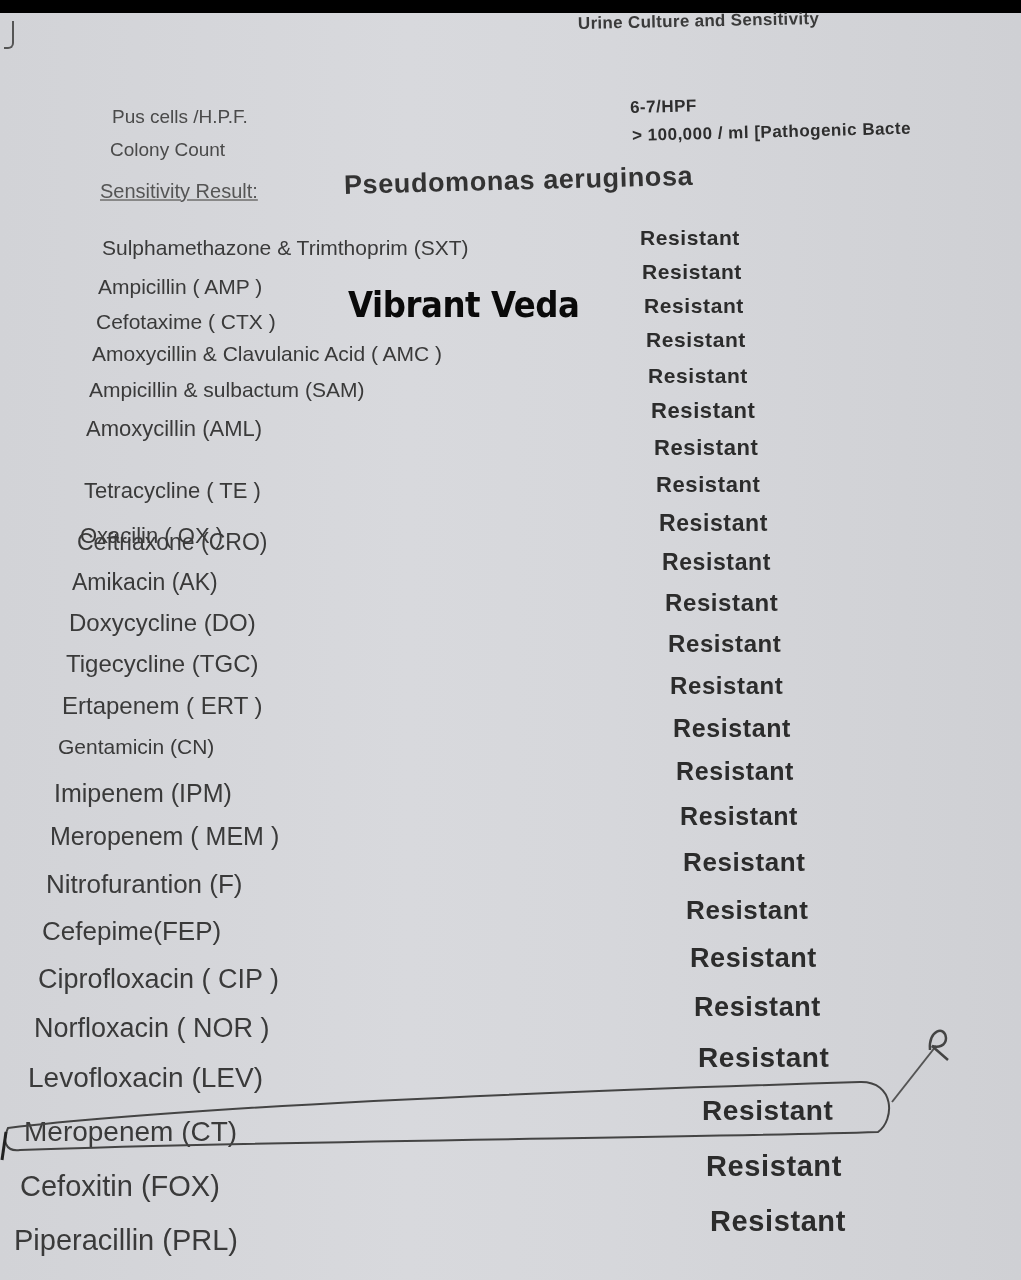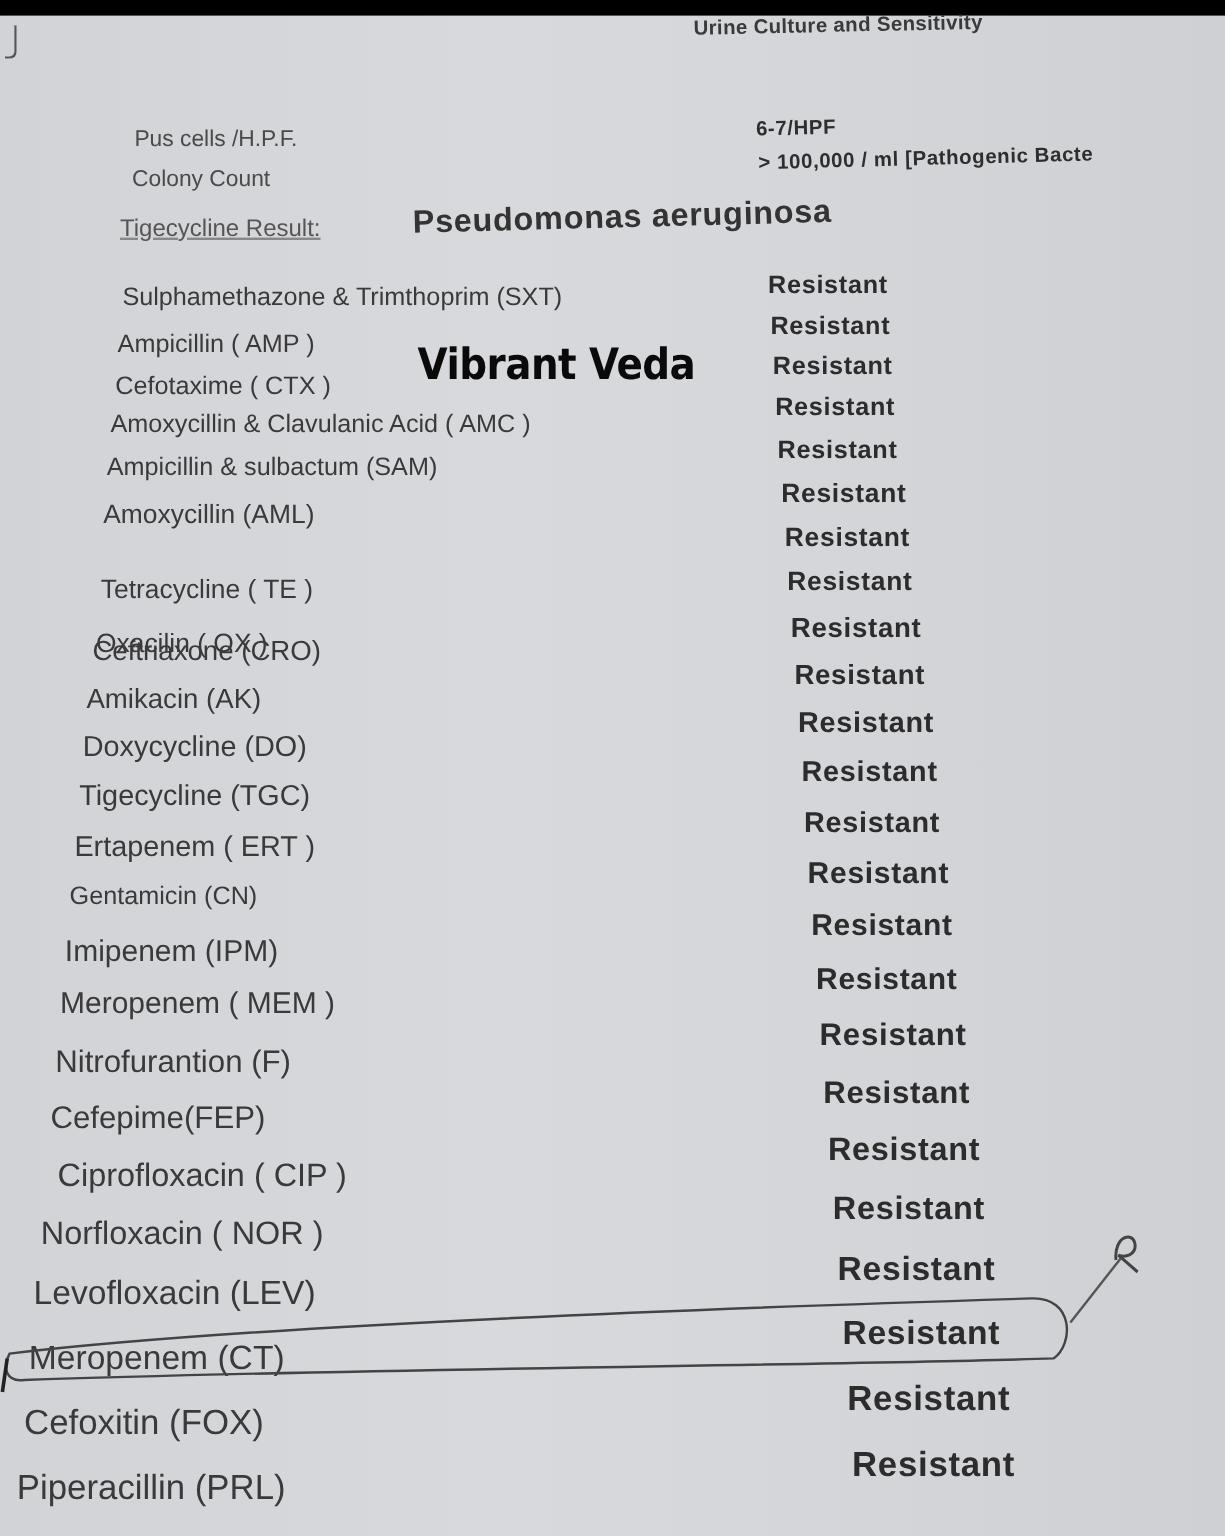--- a/index.html
+++ b/index.html
@@ -46,21 +46,21 @@
   <div class="margin-mark"></div>
 </div>
 
 <div class="doc-title">Urine Culture and Sensitivity</div>
 
 <div class="kv-label" style="left:112px;top:106px;">Pus cells  /H.P.F.</div>
 <div class="kv-value" style="left:630px;top:98px;">6-7/HPF</div>
 <div class="kv-label" style="left:110px;top:139px;text-align:right;">Colony Count</div>
 <div class="kv-value" style="left:632px;top:126px;">&gt; 100,000 / ml [Pathogenic Bacte</div>
 
-<div class="sens-label">Tigecycline Result:</div>
+<div class="sens-label">Sensitivity Result:</div>
 <div class="organism">Pseudomonas aeruginosa</div>
 
 <div>
   <div class="row">
     <span class="drug" style="left:102px;top:236px;font-size:21px;">Sulphamethazone &amp; Trimthoprim (SXT)</span>
     <span class="result" style="left:640px;top:226px;font-size:21px;">Resistant</span>
   </div>
   <div class="row">
     <span class="drug" style="left:98px;top:275px;font-size:21px;">Ampicillin ( AMP )</span>
     <span class="result" style="left:642px;top:260px;font-size:21px;">Resistant</span>
@@ -123,21 +123,21 @@
   </div>
   <div class="row">
     <span class="drug" style="left:46px;top:869px;font-size:26px;">Nitrofurantion (F)</span>
     <span class="result" style="left:683px;top:847px;font-size:26px;">Resistant</span>
   </div>
   <div class="row">
     <span class="drug" style="left:42px;top:916px;font-size:26px;">Cefepime(FEP)</span>
     <span class="result" style="left:686px;top:895px;font-size:26px;">Resistant</span>
   </div>
   <div class="row">
-    <span class="drug" style="left:48px;top:964px;font-size:27px;">Ciprofloxacin ( CIP )</span>
+    <span class="drug" style="left:38px;top:964px;font-size:27px;">Ciprofloxacin ( CIP )</span>
     <span class="result" style="left:690px;top:943px;font-size:27px;">Resistant</span>
   </div>
   <div class="row">
     <span class="drug" style="left:34px;top:1013px;font-size:27px;">Norfloxacin ( NOR )</span>
     <span class="result" style="left:694px;top:992px;font-size:27px;">Resistant</span>
   </div>
   <div class="row">
     <span class="drug" style="left:28px;top:1062px;font-size:28px;">Levofloxacin (LEV)</span>
     <span class="result" style="left:698px;top:1042px;font-size:28px;">Resistant</span>
   </div>

